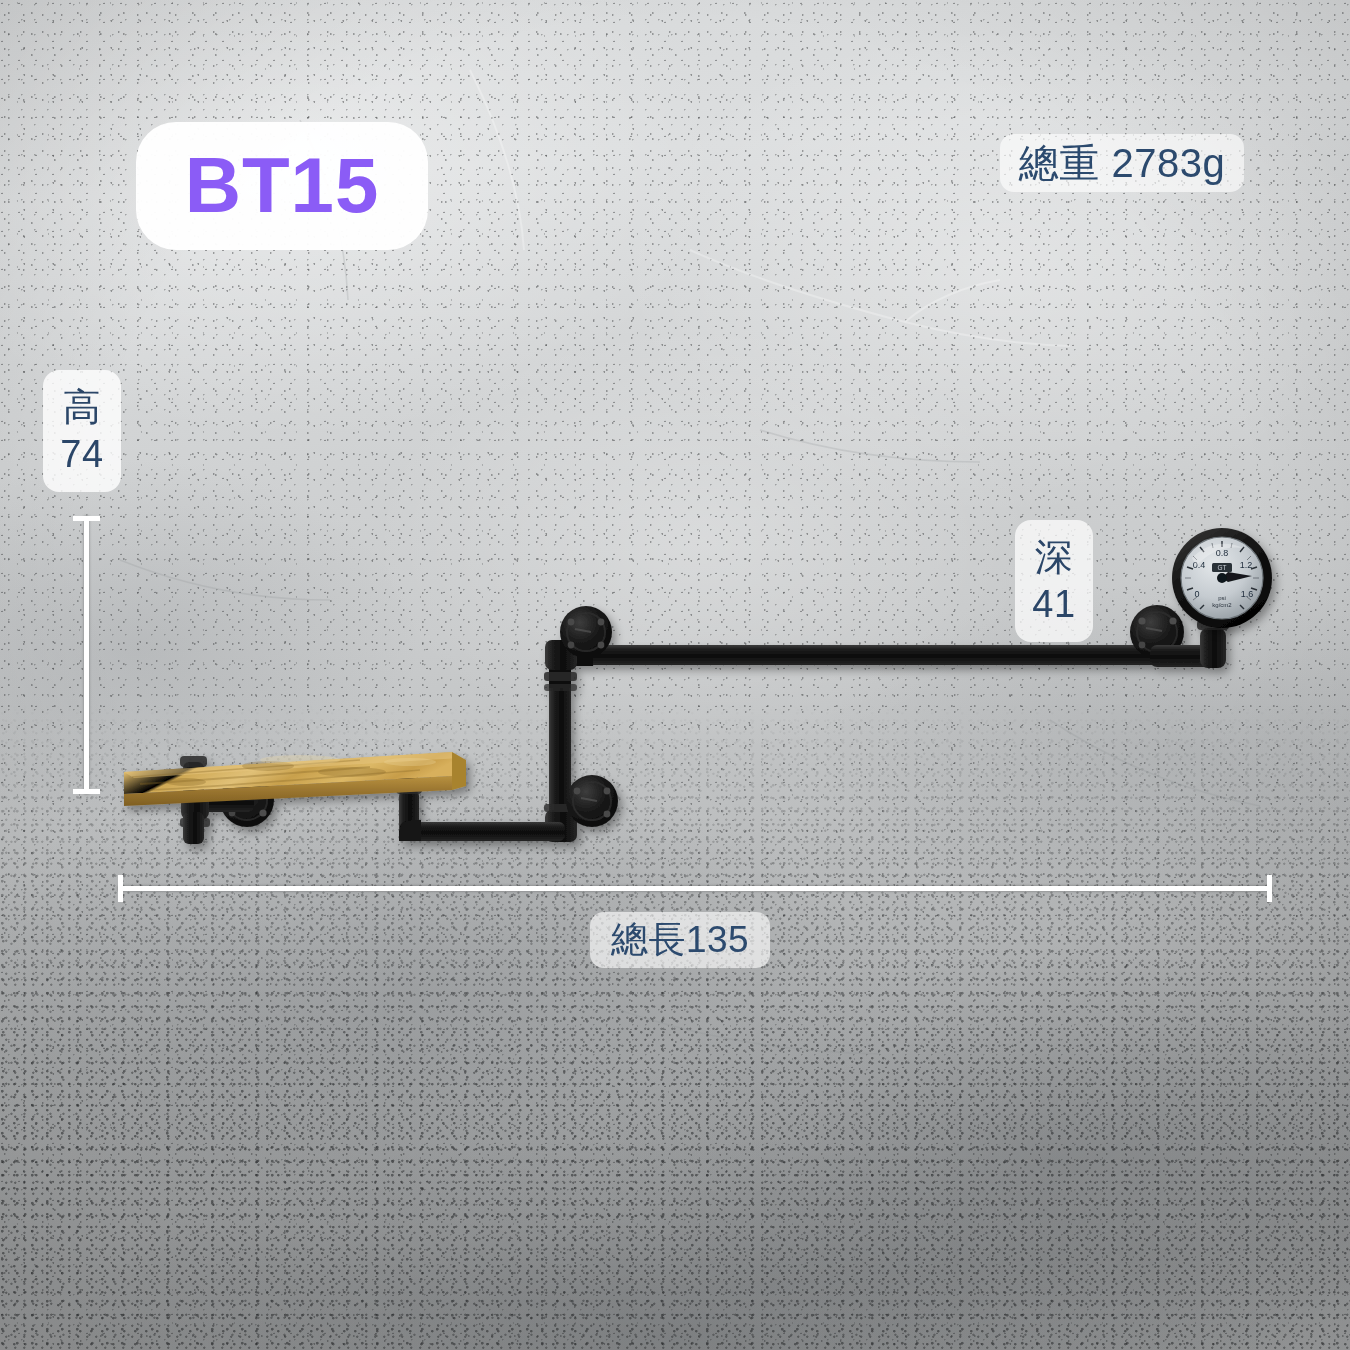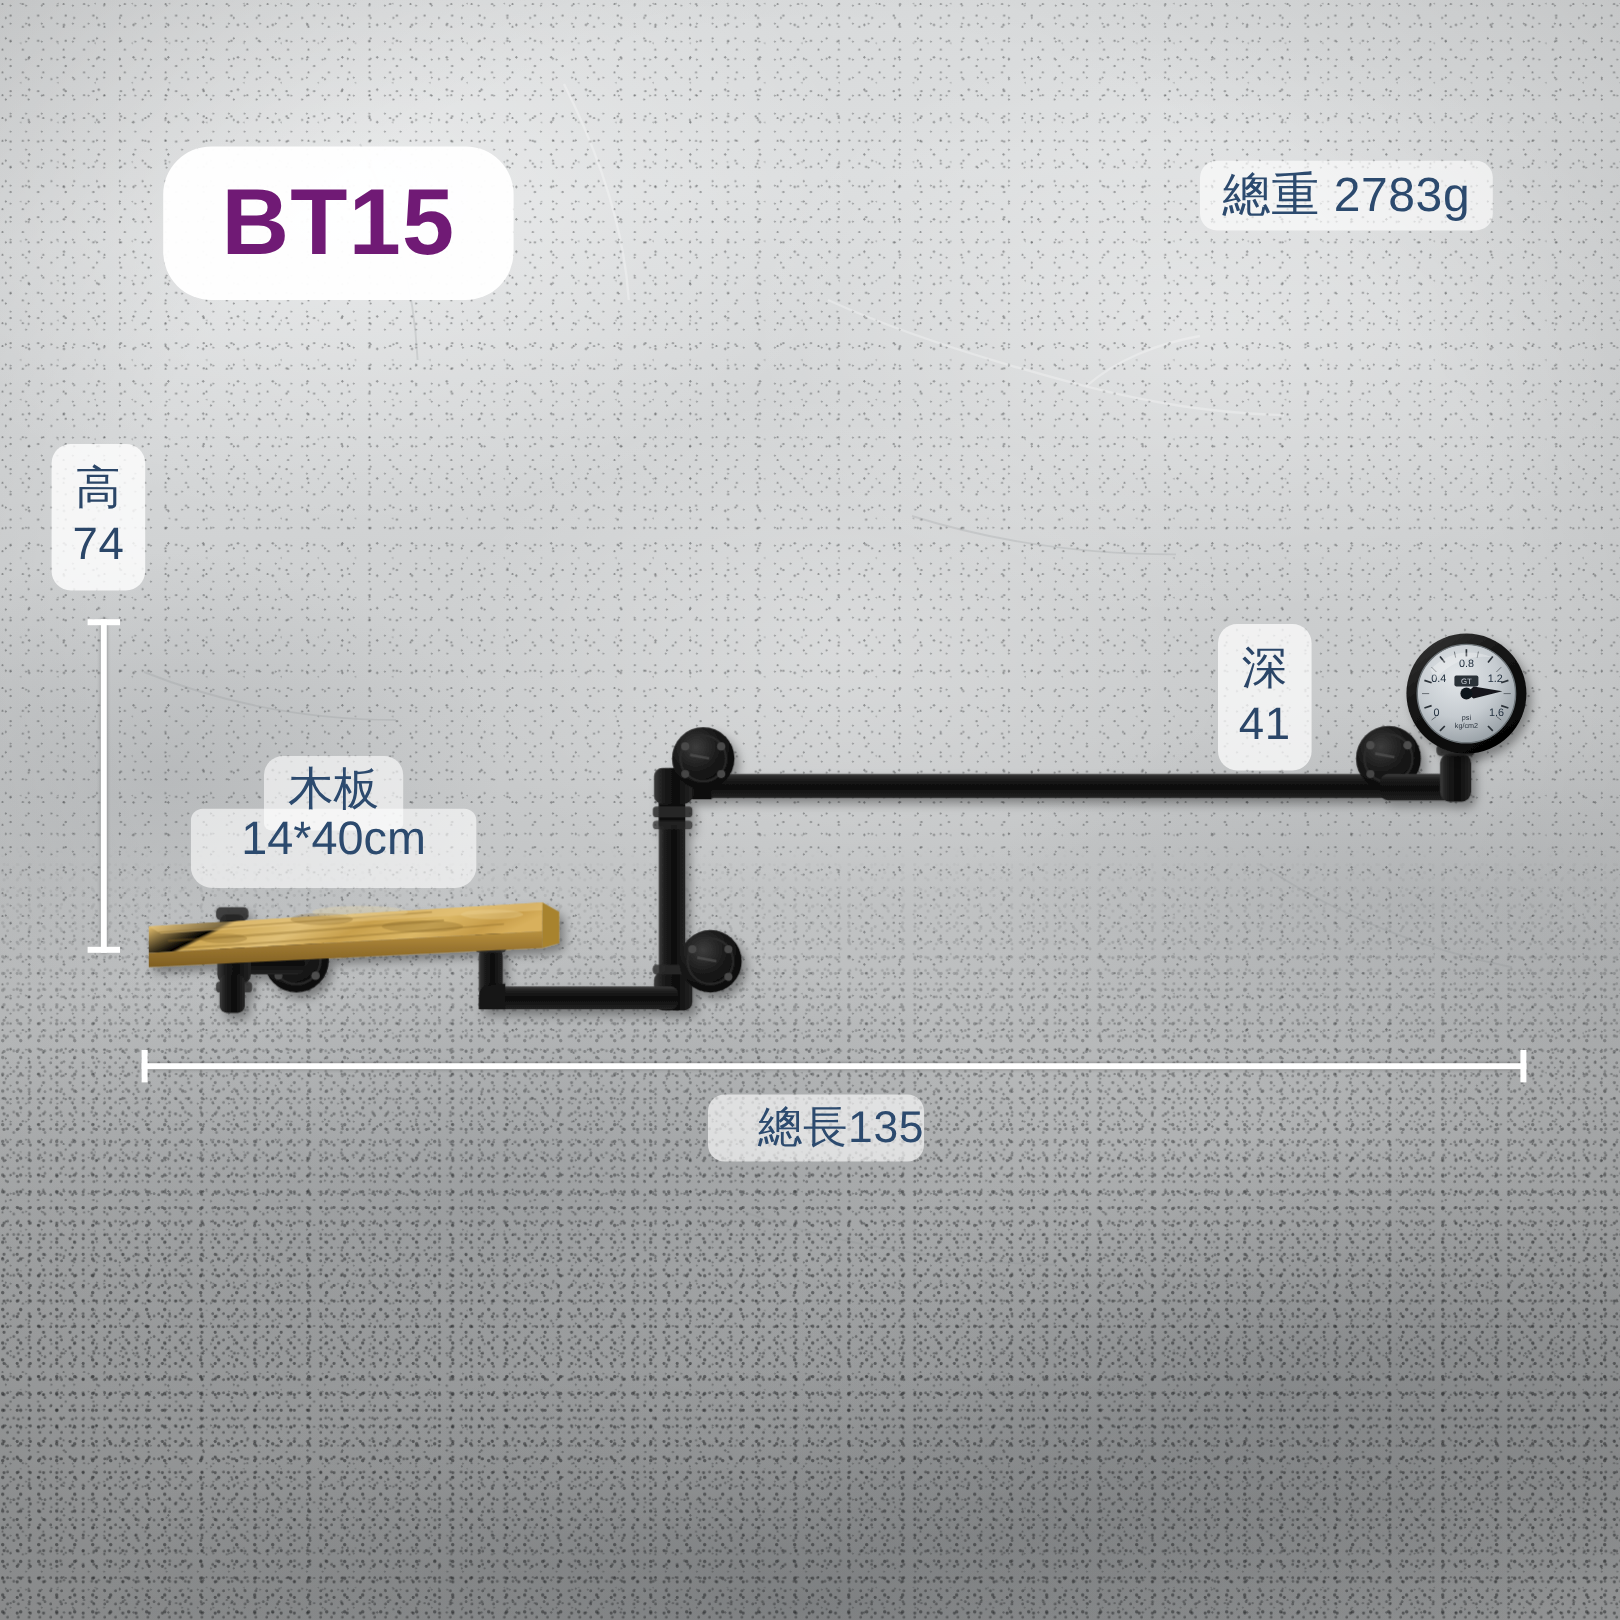--- a/index.html
+++ b/index.html
@@ -101,21 +101,21 @@
   }
 
   #title-badge {
     left: 136px; top: 122px;
     width: 292px; height: 128px;
     background: rgba(255,255,255,.96);
     border-radius: 40px;
     font-size: 78px;
     font-weight: 700;
     letter-spacing: 1px;
-    color: #701a75;
+    color: #8b5cf6;
   }
 
   #weight-badge {
     left: 1000px; top: 134px;
     width: 244px; height: 58px;
     border-radius: 14px;
     font-size: 40px;
     background: rgba(255,255,255,.62);
     color: #2c4a6e;
   }
@@ -138,21 +138,20 @@
     gap: 4px;
   }
 
   #length-badge {
     left: 590px; top: 912px;
     width: 180px; height: 56px;
     border-radius: 14px;
     font-size: 37px;
     background: rgba(255,255,255,.62);
     color: #2c4a6e;
-    align-items: flex-end;
   }
 
   
   #board-badge {
     position: absolute;
     left: 178px; top: 630px;
     width: 200px; height: 110px;
   }
   #board-badge .plate-top {
     position: absolute;
@@ -456,24 +455,18 @@
   <div class="badge" id="height-badge">
     <span>高</span>
     <span>74</span>
   </div>
 
   <div class="badge" id="depth-badge">
     <span>深</span>
     <span>41</span>
   </div>
 
-  <div id="board-badge">
-    <div class="plate-top"></div>
-    <div class="plate-bottom"></div>
-    <div class="line1">木板</div>
-    <div class="line2">14*40cm</div>
-  </div>
 
   <div class="badge" id="length-badge">
     <span>總長135</span>
   </div>
 
 </div>
 
 </body></html>

